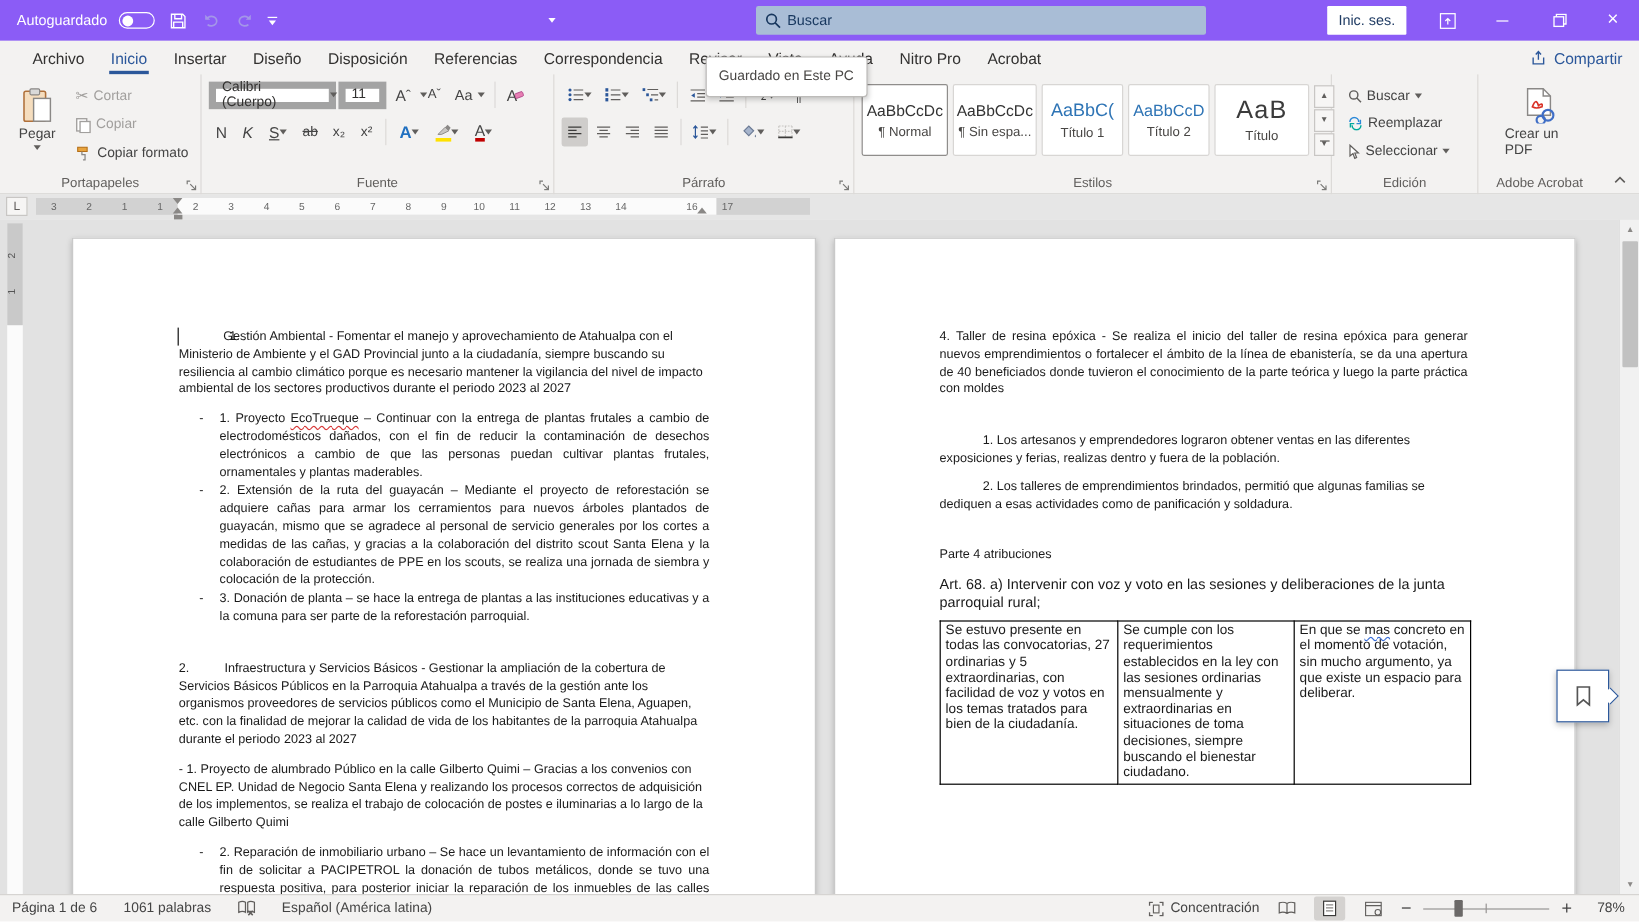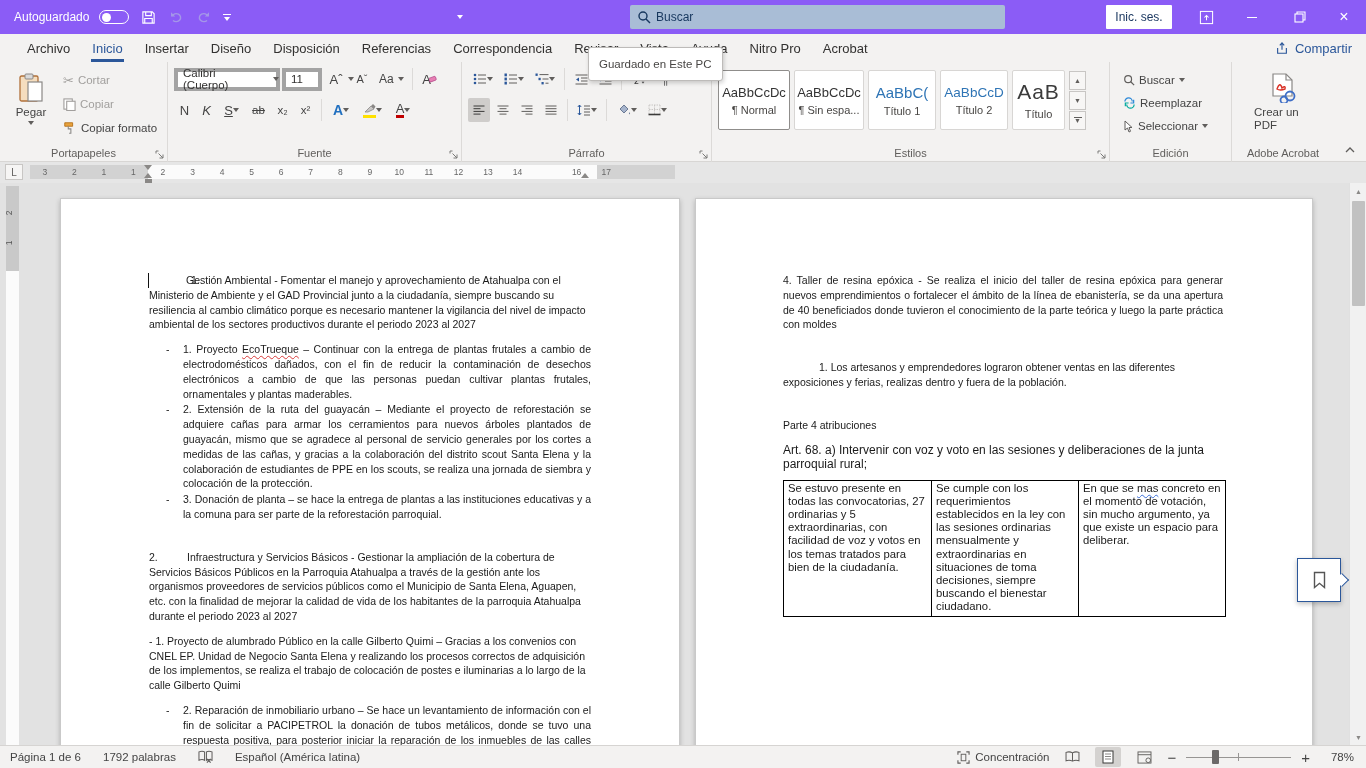--- a/index.html
+++ b/index.html
@@ -38,21 +38,21 @@
   
   .ribbon { position:absolute; left:0; top:62px; width:1366px; height:100px; background:#f3f2f1; border-bottom:1px solid #d8d6d4; }
   .g { position:absolute; top:0; height:100px; border-right:1px solid #dcdad8; }
   .g-label { position:absolute; left:0; right:0; bottom:3px; text-align:center; font-size:11px; color:#605e5c; }
   .dl { position:absolute; right:3px; bottom:3px; }
   .rrow { position:absolute; left:6px; display:flex; align-items:center; gap:2px; }
   .sm { height:24px; display:flex; align-items:center; gap:4px; padding:0 3px; border-radius:2px; font-size:11.5px; color:#444; }
   .sqbtn { width:24px; height:24px; display:flex; align-items:center; justify-content:center; border-radius:2px; }
   .sqbtn.sel { background:#cfcdcb; }
   .sep-v { width:1px; height:22px; background:#dcdad8; margin:0 3px; }
-  .combo { height:23px; background:#fff; border:4px solid #a3a3a3; display:flex; align-items:center; justify-content:space-between; padding:0 5px; font-size:11.5px; color:#323130;gap:45px; }
+  .combo { height:23px; background:#fff; border:6px solid #a3a3a3; display:flex; align-items:center; justify-content:space-between; padding:0 5px; font-size:11.5px; color:#323130;gap:45px; }
   .big-btn { display:flex; flex-direction:column; align-items:center; justify-content:flex-start; gap:3px; padding-top:7px; font-size:11.5px; color:#444; border-radius:2px; }
   .gray-txt { color:#a19f9d; }
   .ltr { font-weight:normal; font-size:13px; color:#444; }
   .u-red { display:inline-block; border-bottom:3px solid #c00000; line-height:1; }
   .u-yel { display:inline-block; width:13px; height:3px; background:#ffe100; margin-top:1px; }
   .fx-a { color:#2170c0; font-weight:bold; font-size:14px; }
   
   .style-card { width:66px; height:60px; background:#fff; border:1px solid #d8d6d4; border-radius:2px; display:flex; flex-direction:column; align-items:center; justify-content:center; gap:4px; }
   .style-card.sel { border:1.5px solid #8f8d8b; }
   .st-sample { font-size:13px; color:#333; white-space:nowrap; }
@@ -439,21 +439,21 @@
           <span class="st-label">¶ Sin espa...</span>
         </div>
         <div class="style-card" style="width:68px">
           <span class="st-sample st-blue">AaBbC(</span>
           <span class="st-label">Título 1</span>
         </div>
         <div class="style-card" style="width:68px">
           <span class="st-sample st-blue2">AaBbCcD</span>
           <span class="st-label">Título 2</span>
         </div>
-        <div class="style-card" style="width:53px">
+        <div class="style-card" style="width:79px">
           <span class="st-sample st-big">AaB</span>
           <span class="st-label">Título</span>
         </div>
         <div class="gal-col">
           <span class="gal-btn">▲</span>
           <span class="gal-btn">▼</span>
           <span class="gal-btn" style="flex-direction:column;line-height:4px"><span style="width:8px;height:1px;background:#605e5c;display:block;margin-bottom:1.5px"></span>▼</span>
         </div>
       </div>
       <span class="g-label">Estilos</span>
@@ -578,20 +578,21 @@
           <span>2. Reparación de inmobiliario urbano – Se hace un levantamiento de información con el fin de solicitar a PACIPETROL la donación de tubos metálicos, donde se tuvo una respuesta positiva, para posterior iniciar la reparación de los inmuebles de las calles Bolívar Panchana, Wilfrido Vera, Gilberto Quimi, av. 9 de octubre y calle Entre Ríos</span>
         </div>
       </div>
       <span class="caret" style="left:87px;top:74px"></span>
     </div>
 
     <div class="page" style="left:695px;width:618px">
       <div class="page-inner" style="padding-left:87px;padding-right:89px">
         <p class="just"><span>4. Taller de resina epóxica - Se realiza el inicio del taller de resina epóxica para generar nuevos emprendimientos o fortalecer el ámbito de la línea de ebanistería, se da una apertura de 40 beneficiados donde tuvieron el conocimiento de la parte teórica y luego la parte práctica con moldes</span></p>
         <p class="item-indent gap-lg" style="margin-bottom:8px"><span>1. Los artesanos y emprendedores lograron obtener ventas en las diferentes exposiciones y ferias, realizas dentro y fuera de la población.</span></p>
+        <p class="item-indent"><span>2. Los talleres de emprendimientos brindados, permitió que algunas familias se dediquen a esas actividades como de panificación y soldadura.</span></p>
         <p class="gap-lg"><span>Parte 4 atribuciones</span></p>
         <p class="art" style="margin-bottom:8px"><span>Art. 68. a) Intervenir con voz y voto en las sesiones y deliberaciones de la junta parroquial rural;</span></p>
         <table class="doctable">
           <tbody>
               <tr>
             <td style="width:148px"><span>Se estuvo presente en todas las convocatorias, 27 ordinarias y 5 extraordinarias, con facilidad de voz y votos en los temas tratados para bien de la ciudadanía.</span></td>
             <td style="width:147px"><span>Se cumple con los requerimientos establecidos en la ley con las sesiones ordinarias mensualmente y extraordinarias en situaciones de toma decisiones, siempre buscando el bienestar ciudadano.</span></td>
             <td style="width:147px"><span>En que se </span><span class="gram">mas</span><span> concreto en el momento de votación, sin mucho argumento, ya que existe un espacio para deliberar.</span></td>
           </tr>
         </tbody>
@@ -609,21 +610,21 @@
     <div class="vscroll">
       <span class="arr" style="top:0">▲</span>
       <span class="thumb"></span>
       <span class="arr" style="bottom:0">▼</span>
     </div>
   </div>
 
   <div class="statusbar">
     <div class="sb-left">
       <span>Página 1 de 6</span>
-      <span>1792 palabras</span>
+      <span>1061 palabras</span>
       <span>
         <svg width="15" height="14" viewBox="0 0 16 15">
             <path d="M1 2 q3.5 -1.5 6 0 v9 q-2.5 -1.5 -6 0 Z M15 2 q-3.5 -1.5 -6 0 v9 q2.5 -1.5 6 0 Z" fill="none" stroke="#605e5c" stroke-width="1.1"></path>
             <path d="M9.5 9.5 l4 4 M13.5 9.5 l-4 4" stroke="#605e5c" stroke-width="1.3"></path>
           </svg>
       </span>
       <span>Español (América latina)</span>
     </div>
     <div class="sb-right">
       <span style="display:flex;align-items:center;gap:5px">

